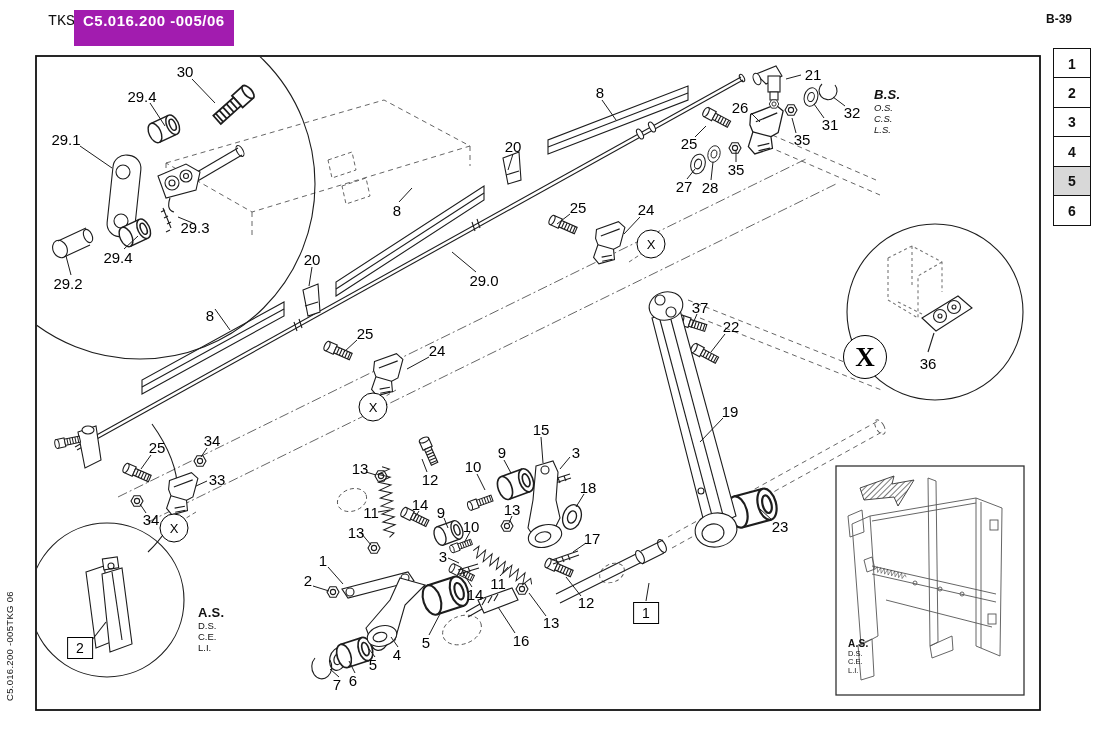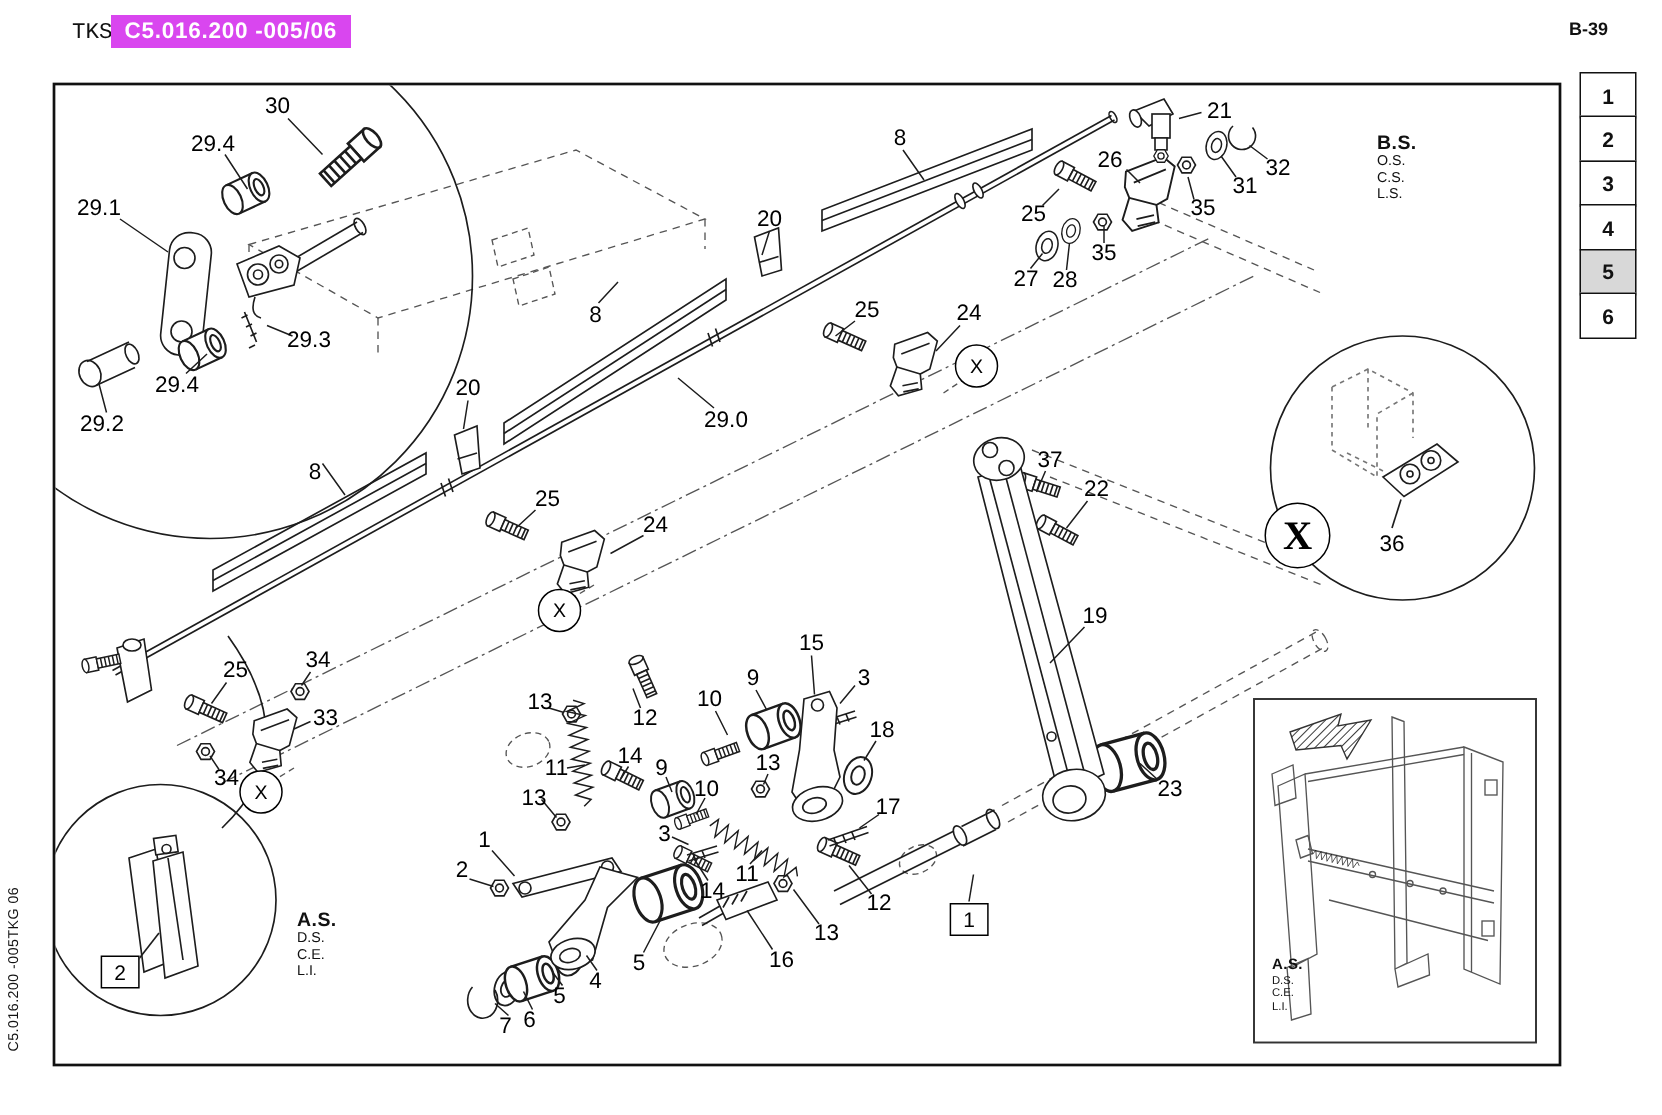--- a/index.html
+++ b/index.html
@@ -1,21 +1,21 @@
 <!DOCTYPE html>
 <html><head>
 <meta charset="utf-8">
 <style>
   html,body{margin:0;padding:0;background:#fff;}
   .page{position:relative;width:1108px;height:743px;background:#fff;overflow:hidden;
         font-family:"Liberation Sans",sans-serif;color:#111;}
   
   .tks{position:absolute;left:48px;top:13px;font-size:15px;font-family:Liberation Mono, monospace;}
-  .pn{position:absolute;left:74px;top:10px;background:#d946ef;color:#fff;font-size:15px;
-      font-weight:700;padding:2px 9px 3px;letter-spacing:.5px;}
+  .pn{position:absolute;left:74px;top:10px;background:#a21caf;color:#fff;font-size:15px;
+      font-weight:700;padding:2px 9px 17px;letter-spacing:.5px;}
   .logo{position:absolute;left:0;right:0;top:16px;display:flex;justify-content:center;align-items:center;}
   .logo .bar{width:20px;height:5px;background:#161616;}
   .logo .txt{font-size:20px;font-weight:700;letter-spacing:2px;padding:0 3px;color:#161616;}
   @supports (-webkit-background-clip:text){
     .logo .txt{background:repeating-linear-gradient(to bottom,#161616 0 2.6px,#fff 2.6px 4.2px);
                -webkit-background-clip:text;background-clip:text;color:transparent;}
   }
   .b39{position:absolute;left:1046px;top:12px;font-size:12px;font-weight:700;}
   
   .tabs{position:absolute;left:1053px;top:48px;width:38px;}
@@ -310,21 +310,21 @@
         <path d="M541,437 L543,463 M504,460 L511,473 M570,457 L560,469 M477,474 L485,490 M366,472 L376,475 M427,472 L422,459"></path>
         <path d="M584,494 L576,507 M419,511 L414,519 M378,512 L390,510 M444,518 L448,528 M512,516 L509,523 M470,532 L464,543"></path>
         <path d="M361,533 L371,545 M586,543 L573,552 M448,558 L459,563 M328,567 L343,584 M313,586 L329,591"></path>
         <path d="M500,576 L508,567 M472,587 L463,573 M581,596 L566,577 M546,616 L529,593 M515,633 L498,607"></path>
         <path d="M429,635 L441,612 M398,647 L391,637 M375,657 L369,649 M355,673 L349,661 M339,677 L330,669"></path>
         <path d="M646,601 L649,583"></path>
       </g>
     </g>
   </svg>
 
-  <div class="tblock" style="left:918px;top:88px;">
+  <div class="tblock" style="left:874px;top:88px;font-style:italic;">
     <div class="t1">B.S.</div>
     <div class="t2">O.S.</div>
     <div class="t2">C.S.</div>
     <div class="t2">L.S.</div>
   </div>
   <div class="tblock" style="left:198px;top:606px;">
     <div class="t1">A.S.</div>
     <div class="t2">D.S.</div>
     <div class="t2">C.E.</div>
     <div class="t2">L.I.</div>
@@ -333,21 +333,21 @@
     <div class="t1">A.S.</div>
     <div class="t2">D.S.</div>
     <div class="t2">C.E.</div>
     <div class="t2">L.I.</div>
   </div>
 
   <div class="labels">
       <div class="lbl p" style="left: 185px; top: 71px;">30</div>
       <div class="lbl p" style="left: 142px; top: 96px;">29.4</div>
       <div class="lbl p" style="left: 66px; top: 139px;">29.1</div>
-      <div class="lbl p" style="left: 206px; top: 227px;">29.3</div>
+      <div class="lbl p" style="left: 195px; top: 227px;">29.3</div>
       <div class="lbl p" style="left: 118px; top: 257px;">29.4</div>
       <div class="lbl p" style="left: 68px; top: 283px;">29.2</div>
       <div class="lbl p" style="left: 513px; top: 146px;">20</div>
       <div class="lbl p" style="left: 600px; top: 92px;">8</div>
       <div class="lbl p" style="left: 397px; top: 210px;">8</div>
       <div class="lbl p" style="left: 312px; top: 259px;">20</div>
       <div class="lbl p" style="left: 210px; top: 315px;">8</div>
       <div class="lbl p" style="left: 484px; top: 280px;">29.0</div>
       <div class="lbl p" style="left: 578px; top: 207px;">25</div>
       <div class="lbl p" style="left: 646px; top: 209px;">24</div>

